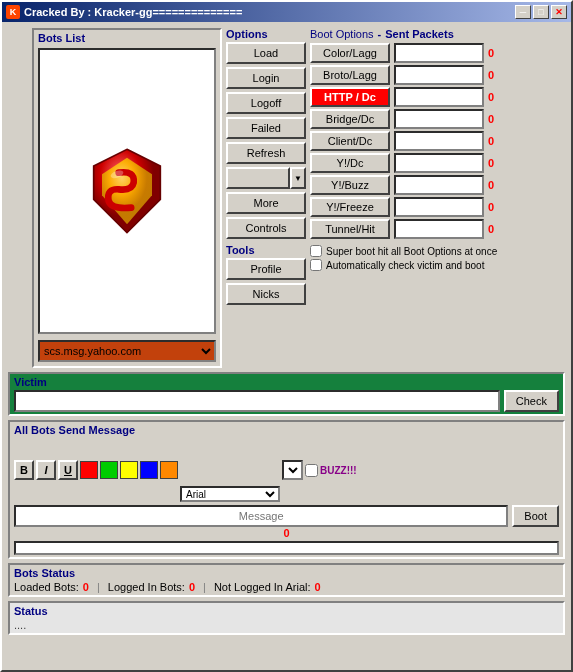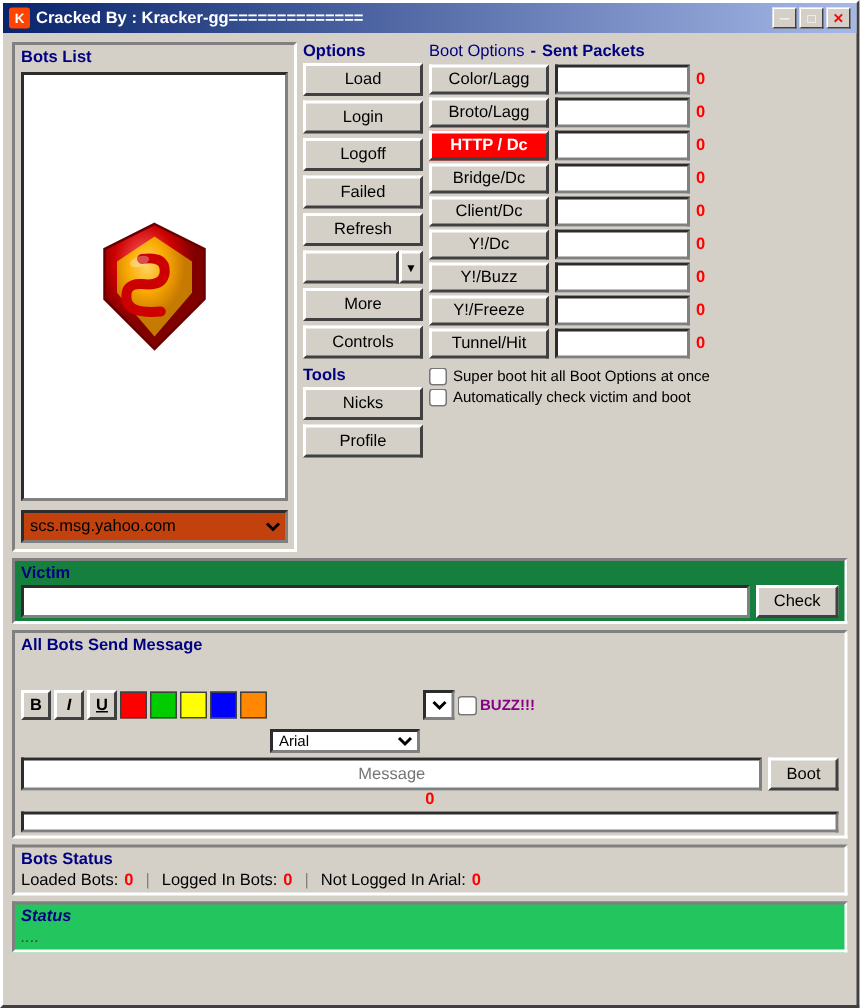--- a/index.html
+++ b/index.html
@@ -75,20 +75,21 @@
       padding: 6px;
       flex: 1;
       display: flex;
       flex-direction: column;
       gap: 4px;
     }
     .top-row {
       display: flex;
       gap: 4px;
       height: 340px;
+      margin-left: 24px;
     }
     
     .bots-list-panel {
       border: 2px solid #808080;
       border-right-color: #fff;
       border-bottom-color: #fff;
       background: #d4d0c8;
       width: 190px;
       flex-shrink: 0;
       display: flex;
@@ -394,25 +395,24 @@
     }
     .status-count {
       color: red;
       font-weight: bold;
     }
     .status-divider {
       color: #808080;
     }
     
     .bottom-status {
-      background: #22c55e;
+      background: #e5e5e5;
       border-top: 2px solid #808080;
       padding: 2px 4px;
       font-size: 11px;
-      font-style: italic;
     }
     .dots {
       color: #404040;
       font-size: 11px;
     }
     
     .inset-panel {
       border: 2px solid #808080;
       border-right-color: #fff;
       border-bottom-color: #fff;
@@ -485,22 +485,22 @@
         <button class="win-button">Logoff</button>
         <button class="win-button">Failed</button>
         <button class="win-button">Refresh</button>
         <div class="dropdown-btn">
           <div class="dropdown-main"></div>
           <div class="dropdown-arrow">▼</div>
         </div>
         <button class="win-button">More</button>
         <button class="win-button">Controls</button>
         <div class="tools-label">Tools</div>
+        <button class="win-button">Profile</button>
         <button class="win-button">Nicks</button>
-        <button class="win-button">Profile</button>
       </div>
 
       <div class="boot-panel">
         <div class="boot-header">
           <span class="boot-label">Boot Options</span>
           <span style="color:#000080;font-size:11px;font-weight:bold;">-</span>
           <span class="sent-packets-label">Sent Packets</span>
         </div>
 
         <div class="boot-row">

